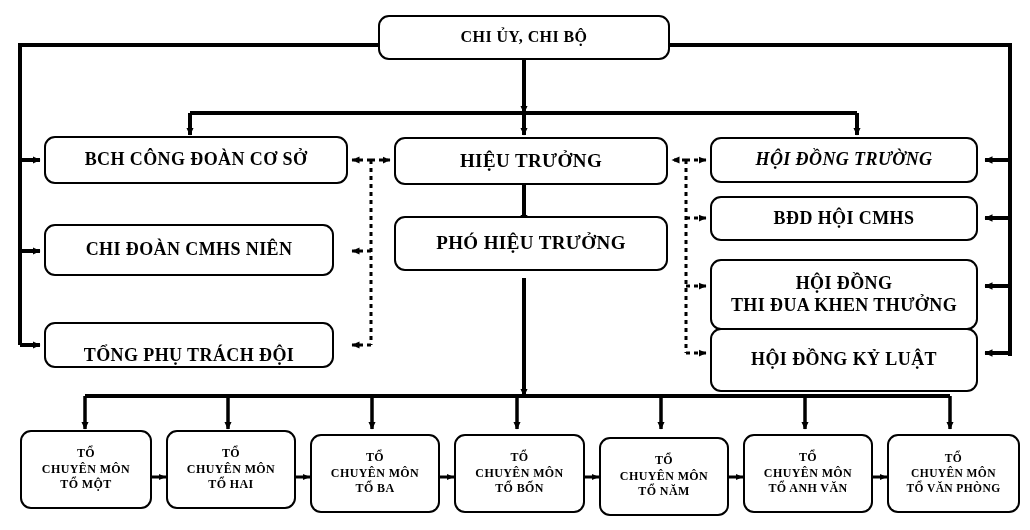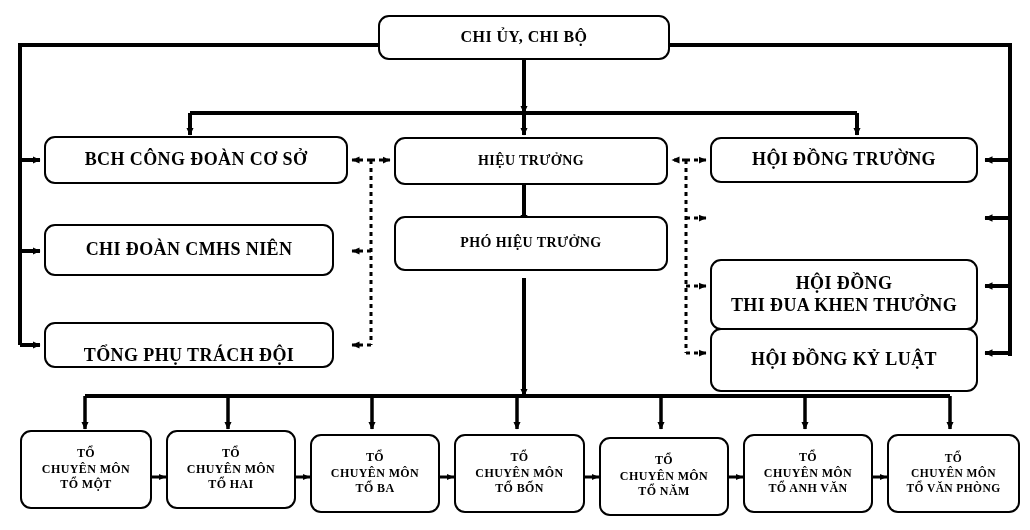--- a/index.html
+++ b/index.html
@@ -38,21 +38,21 @@
     line-height: 1.18;
     z-index: 5;
   }
   .node-text {
     display: block;
     width: 100%;
     padding: 0 4px;
     box-sizing: border-box;
   }
   .t16 { font-size: 16px; }
-  .t15 { font-size: 14px; }
+  .t15 { font-size: 19px; }
   .t14 { font-size: 18px; }
   .t12 { font-size: 12px; }
   .t11 { font-size: 11.5px; }
   .leaf .node-text { line-height: 1.3; }
 </style>
 </head>
 <body>
 
 <div id="chart-root">
 
@@ -172,24 +172,27 @@
   </div>
 
   <div class="node t14" style="left:44px; top:224px; width:290px; height:52px;">
     <span class="node-text">CHI ĐOÀN CMHS NIÊN</span>
   </div>
 
   <div class="node t14" style="left:44px; top:322px; width:290px; height:46px;align-items:flex-end;">
     <span class="node-text">TỔNG PHỤ TRÁCH ĐỘI</span>
   </div>
 
-  <div class="node t14" style="left:710px; top:137px; width:268px; height:46px;">
+  <div class="node t14" style="left:710px; top:137px; width:268px; height:46px;font-style:italic;">
     <span class="node-text">HỘI ĐỒNG TRƯỜNG</span>
   </div>
 
+  <div class="node t14" style="left:710px; top:196px; width:268px; height:45px;">
+    <span class="node-text">BĐD HỘI CMHS</span>
+  </div>
 
   <div class="node t14" style="left:710px; top:259px; width:268px; height:71px;">
     <span class="node-text">
       <span>HỘI ĐỒNG</span><br>
       <span>THI ĐUA KHEN THƯỞNG</span>
     </span>
   </div>
 
   <div class="node t14" style="left:710px; top:328px; width:268px; height:64px;">
     <span class="node-text">HỘI ĐỒNG KỶ LUẬT</span>

